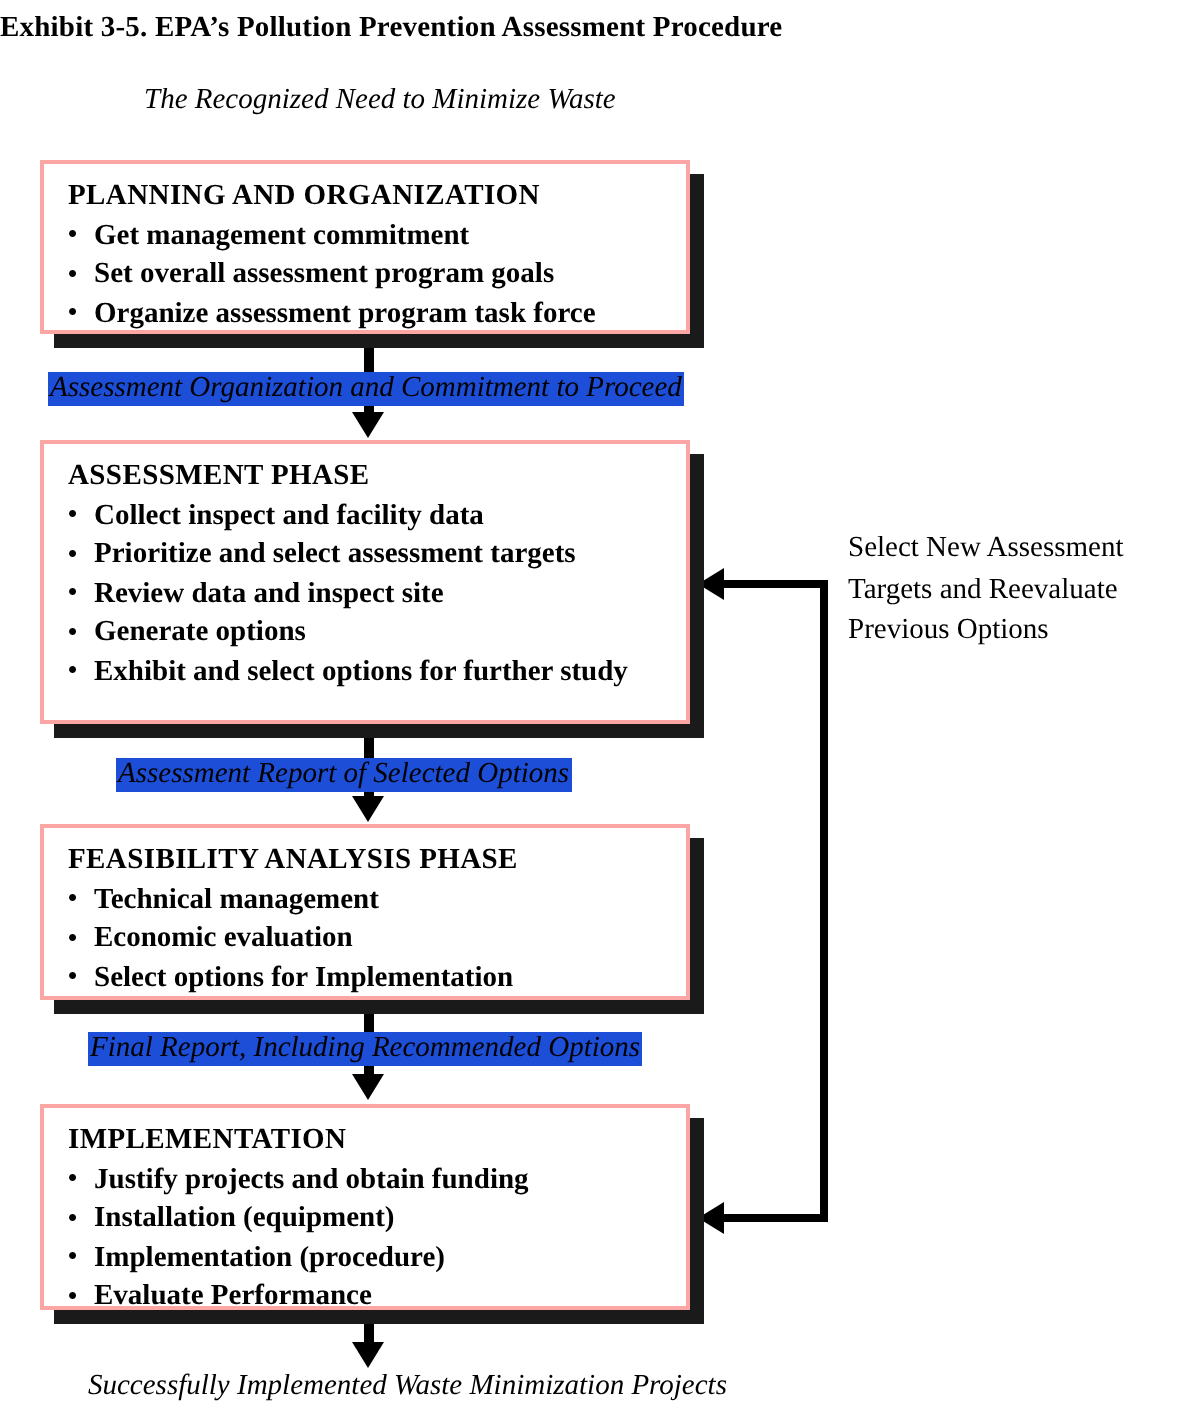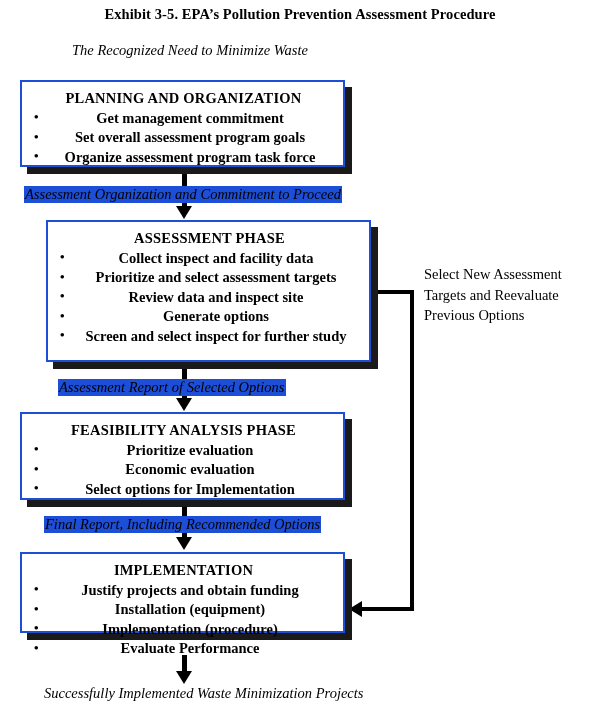--- a/index.html
+++ b/index.html
@@ -17,21 +17,20 @@
     color: #000000;
     -webkit-font-smoothing: antialiased;
   }
 
   
   .exhibit-title {
     position: absolute;
     left: 0;
     top: 6px;
     width: 600px;
-    text-align: center;
     font-size: 14.5px;
     font-weight: bold;
     letter-spacing: 0.1px;
   }
   .intro-label {
     position: absolute;
     left: 72px;
     top: 42px;
     font-size: 14.5px;
     font-style: italic;
@@ -46,24 +45,23 @@
     white-space: nowrap;
   }
 
   
   .pbox {
     position: absolute;
     left: 20px;
     width: 325px;
     box-sizing: border-box;
     background: #ffffff;
-    border: 2px solid #1d4ed8;
+    border: 2px solid #fca5a5;
     box-shadow: 7px 7px 0 0 #1a1a1a;
     z-index: 5;
-    text-align: center;
   }
   .pbox-inner {
     padding: 8px 10px 8px 12px;
   }
   .pbox-title {
     font-size: 14.5px;
     font-weight: bold;
     letter-spacing: 0.2px;
     line-height: 1.22;
     margin-bottom: 1px;
@@ -166,53 +164,53 @@
         <li>Set overall assessment program goals</li>
         <li>Organize assessment program task force</li>
       </ul>
     </div>
   </div>
 
   <div class="vconn" style="top:167px; height:44px;"></div>
   <div class="vhead" style="top:206px;"></div>
   <div class="flow-label" style="left:24px; top:186px;">Assessment Organization and Commitment to Proceed</div>
 
-  <div class="pbox" style="top:220px; height:142px;margin-left:26px;">
+  <div class="pbox" style="top:220px; height:142px;">
     <div class="pbox-inner">
       <div class="pbox-title">ASSESSMENT PHASE</div>
       <ul class="pbox-list">
         <li>Collect inspect and facility data</li>
         <li>Prioritize and select assessment targets</li>
         <li>Review data and inspect site</li>
         <li>Generate options</li>
-        <li>Screen and select inspect for further study</li>
+        <li>Exhibit and select options for further study</li>
       </ul>
     </div>
   </div>
 
   <div class="vconn" style="top:362px; height:41px;"></div>
   <div class="vhead" style="top:398px;"></div>
   <div class="flow-label" style="left:58px; top:379px;">Assessment Report of Selected Options</div>
 
   <div class="pbox" style="top:412px; height:88px;">
     <div class="pbox-inner">
       <div class="pbox-title">FEASIBILITY ANALYSIS PHASE</div>
       <ul class="pbox-list">
-        <li>Prioritize evaluation</li>
+        <li>Technical management</li>
         <li>Economic evaluation</li>
         <li>Select options for Implementation</li>
       </ul>
     </div>
   </div>
 
   <div class="vconn" style="top:500px; height:42px;"></div>
   <div class="vhead" style="top:537px;"></div>
   <div class="flow-label" style="left:44px; top:516px;text-align:center;">Final Report, Including Recommended Options</div>
 
-  <div class="pbox" style="top:552px; height:81px;">
+  <div class="pbox" style="top:552px; height:103px;">
     <div class="pbox-inner">
       <div class="pbox-title">IMPLEMENTATION</div>
       <ul class="pbox-list">
         <li>Justify projects and obtain funding</li>
         <li>Installation (equipment)</li>
         <li>Implementation (procedure)</li>
         <li>Evaluate Performance</li>
       </ul>
     </div>
   </div>

